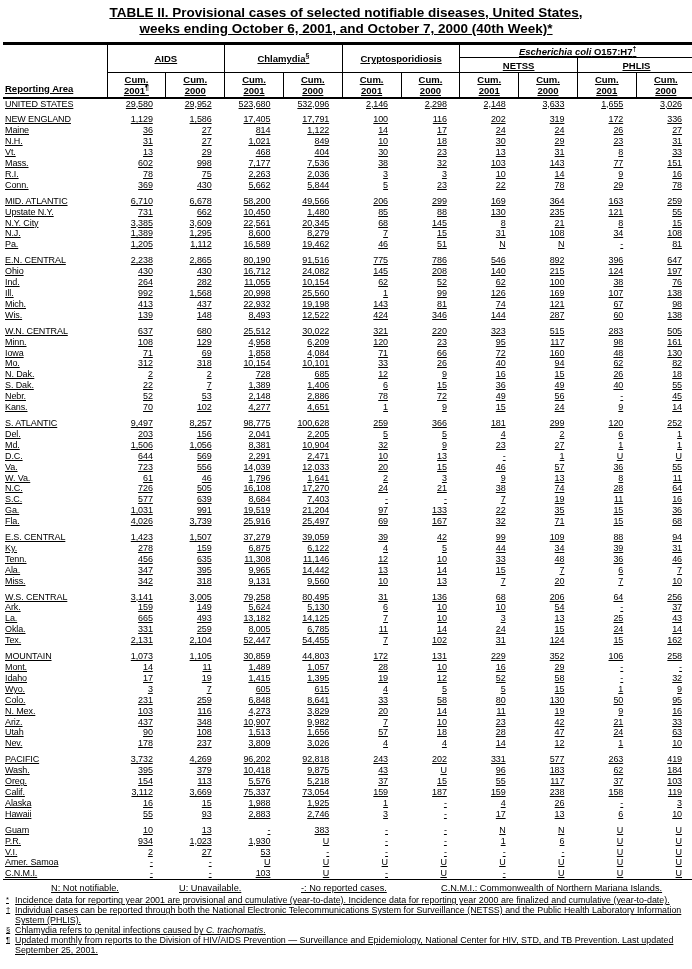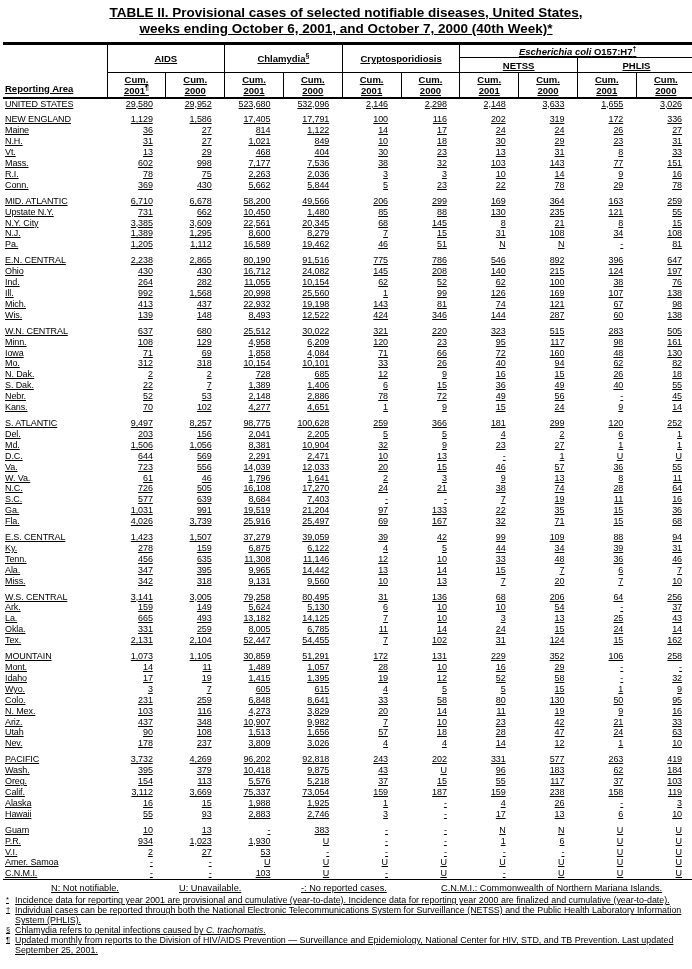--- a/index.html
+++ b/index.html
@@ -770,21 +770,21 @@
           <td class="value-cell">162</td>
         </tr>
         <tr class="gap">
           <td colspan="11"></td>
         </tr>
         <tr>
           <td class="area-cell">MOUNTAIN</td>
           <td class="value-cell">1,073</td>
           <td class="value-cell">1,105</td>
           <td class="value-cell">30,859</td>
-          <td class="value-cell">51,291</td>
+          <td class="value-cell">44,803</td>
           <td class="value-cell">172</td>
           <td class="value-cell">131</td>
           <td class="value-cell">229</td>
           <td class="value-cell">352</td>
           <td class="value-cell">106</td>
           <td class="value-cell">258</td>
         </tr>
         <tr>
           <td class="area-cell">Mont.</td>
           <td class="value-cell">14</td>

